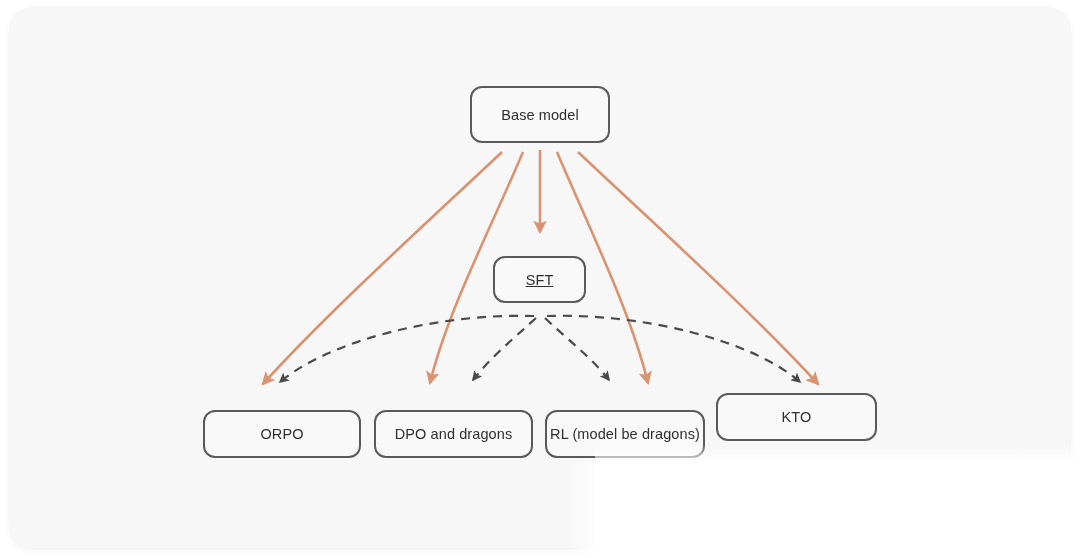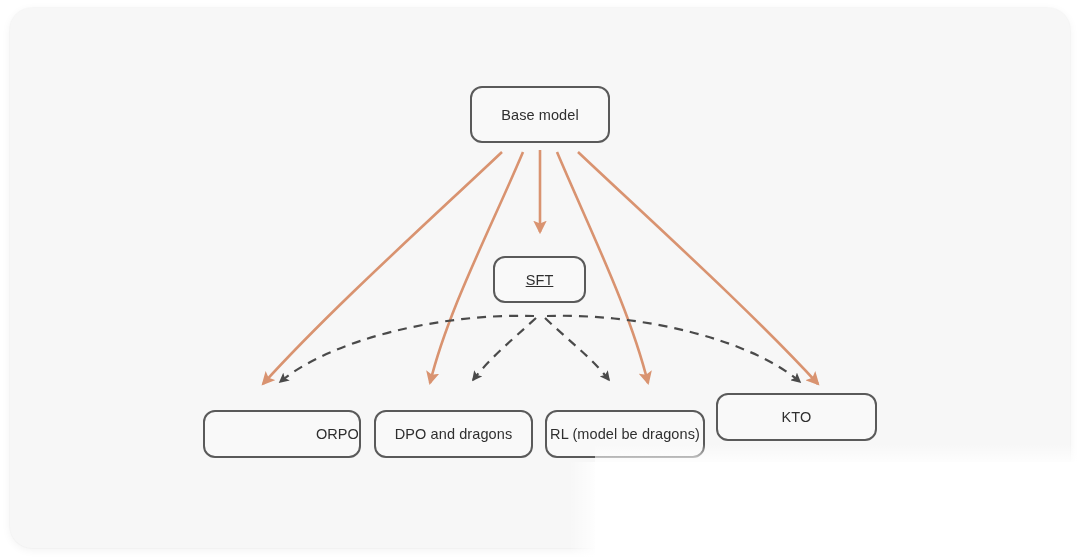--- a/index.html
+++ b/index.html
@@ -78,21 +78,21 @@
     font-size: 14.5px;
     font-weight: 400;
     letter-spacing: 0.1px;
     font-family: "Liberation Sans", sans-serif;
     white-space: nowrap;
   }
   .node-label { pointer-events: none; }
 
   #node-base  { left: 470px; top: 86px;  width: 140px; height: 57px; }
   #node-sft   { left: 493px; top: 256px; width: 93px;  height: 47px; text-decoration: underline; }
-  #node-orpo  { left: 203px; top: 410px; width: 158px; height: 48px; justify-content: flex-end; }
+  #node-orpo  { left: 203px; top: 410px; width: 158px; height: 48px; }
   #node-dpo   { left: 374px; top: 410px; width: 159px; height: 48px; }
   #node-rl    { left: 545px; top: 410px; width: 160px; height: 48px; }
   #node-kto   { left: 716px; top: 393px; width: 161px; height: 48px; }
 </style>
 </head>
 <body>
 
 <div id="root">
 
   <div id="card"></div>

